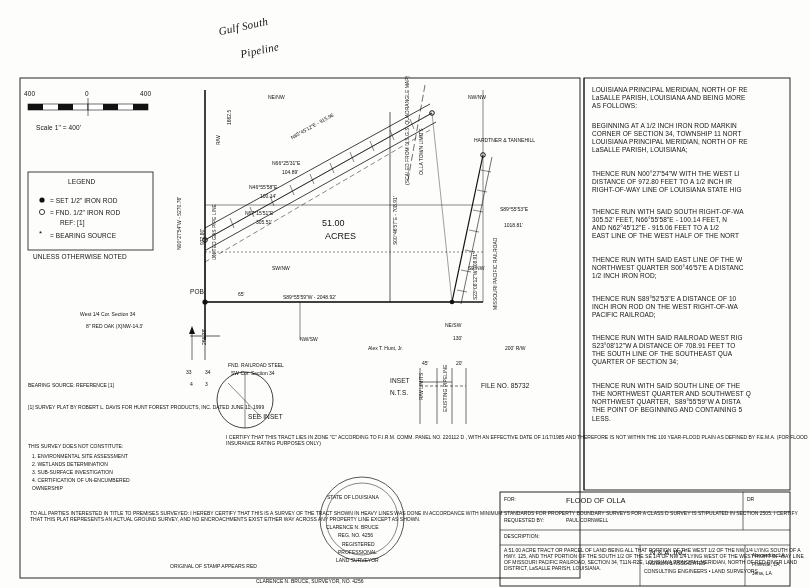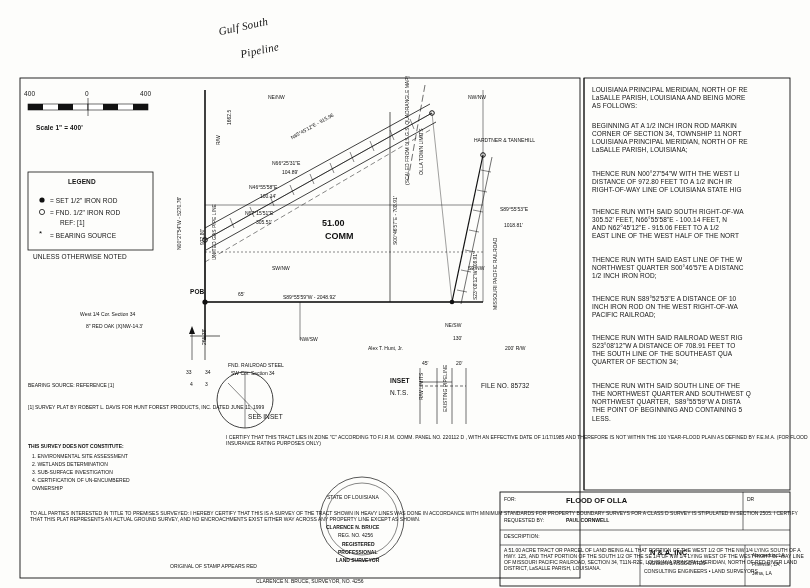--- a/index.html
+++ b/index.html
@@ -4,21 +4,21 @@
 <style>
   html,body{margin:0;padding:0;background:#fff;}
   body{width:810px;height:588px;overflow:hidden;font-family:"Liberation Sans",sans-serif;color:#111;}
   #sheet{position:relative;width:810px;height:588px;background:#fdfdfb;}
   .abs{position:absolute;}
   .txt{font-size:6.5px;line-height:1.25;letter-spacing:.1px;white-space:pre;}
   .ttl{font-size:11px;letter-spacing:.3px;}
   .xs{font-size:5px;}
   .md{font-size:7.5px;}
   .lg{font-size:9px;}
-  .b{font-weight:bold;}
+  .b{font-weight:normal;}
   svg{display:block;}
   .rot90{transform:rotate(-90deg);transform-origin:0 0;}
   .hand{font-family:"Liberation Serif",serif;font-style:italic;}
 </style>
 </head>
 <body>
 
 <div id="sheet">
 
   <svg class="abs" style="left:0;top:0;" width="810" height="588">
@@ -136,21 +136,21 @@
   <div class="abs txt b" style="left:36px;top:124px;">Scale 1" = 400'</div>
 
   <div class="abs txt b" style="left:68px;top:178px;">LEGEND</div>
   <div class="abs txt" style="left:50px;top:197px;">= SET 1/2" IRON ROD</div>
   <div class="abs txt" style="left:50px;top:209px;">= FND. 1/2" IRON ROD</div>
   <div class="abs txt" style="left:60px;top:219px;">REF: [1]</div>
   <div class="abs txt" style="left:50px;top:232px;">= BEARING SOURCE</div>
   <div class="abs txt" style="left:33px;top:253px;">UNLESS OTHERWISE NOTED</div>
 
   <div class="abs lg b" style="left:322px;top:218px;">51.00</div>
-  <div class="abs lg b" style="left:325px;top:231px;">COMM</div>
+  <div class="abs lg b" style="left:325px;top:231px;">ACRES</div>
 
   <div class="abs xs" style="left:268px;top:94px;">NE/NW</div>
   <div class="abs xs" style="left:468px;top:94px;">NW/NW</div>
   <div class="abs xs" style="left:272px;top:265px;">SW/NW</div>
   <div class="abs xs" style="left:468px;top:265px;">SE/NW</div>
   <div class="abs xs" style="left:300px;top:336px;">NW/SW</div>
   <div class="abs xs" style="left:445px;top:322px;">NE/SW</div>
 
   <div class="abs xs" style="left:288px;top:123px;transform:rotate(-29deg);">N65°45'12"E  -  915.96</div>
   <div class="abs xs" style="left:272px;top:160px;">N66°25'31"E</div>

